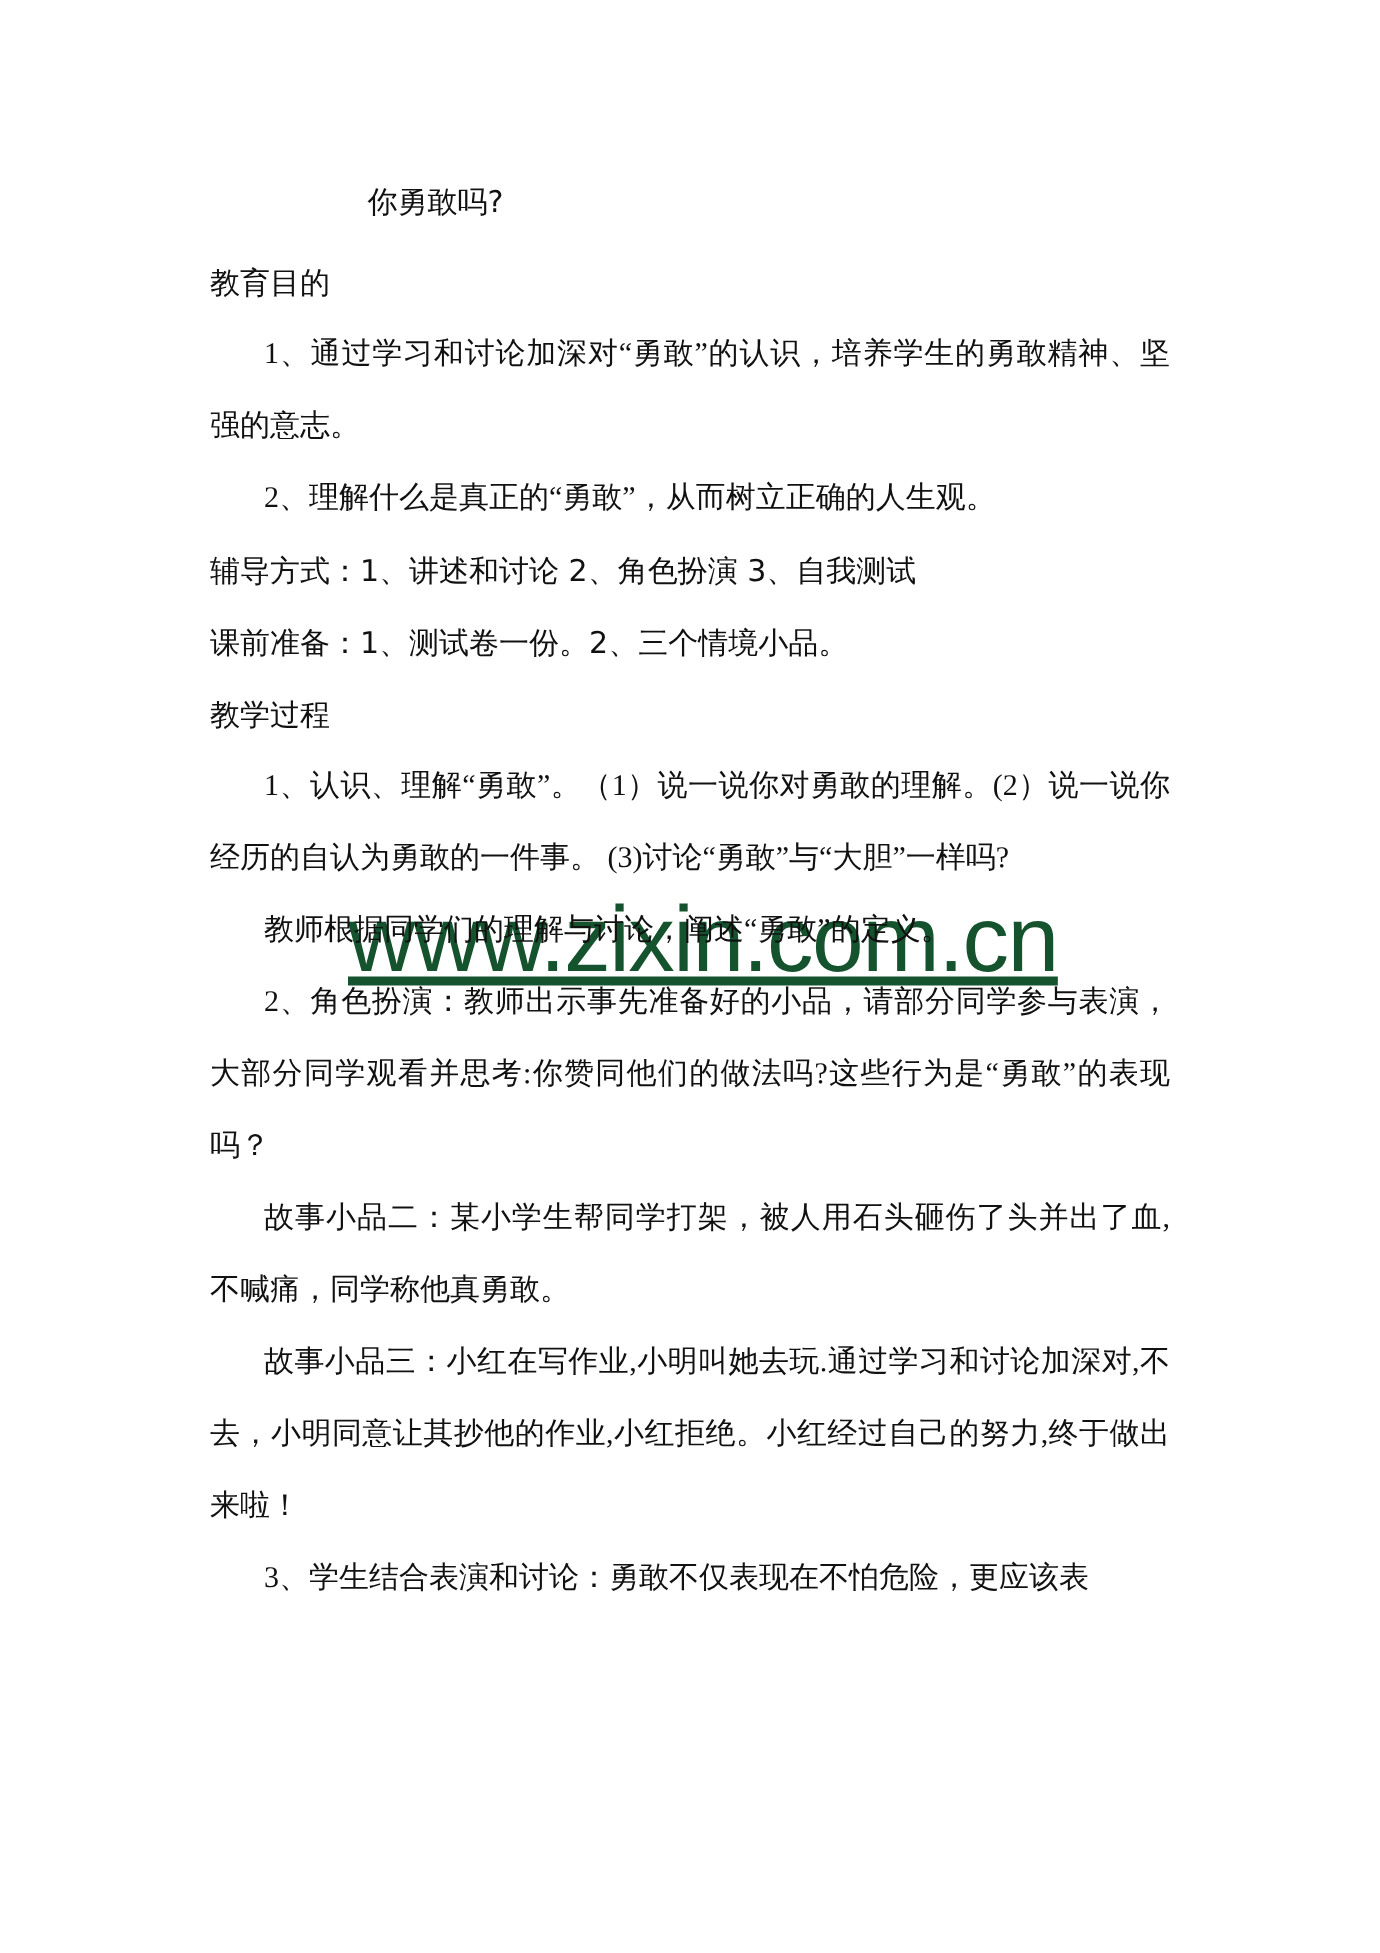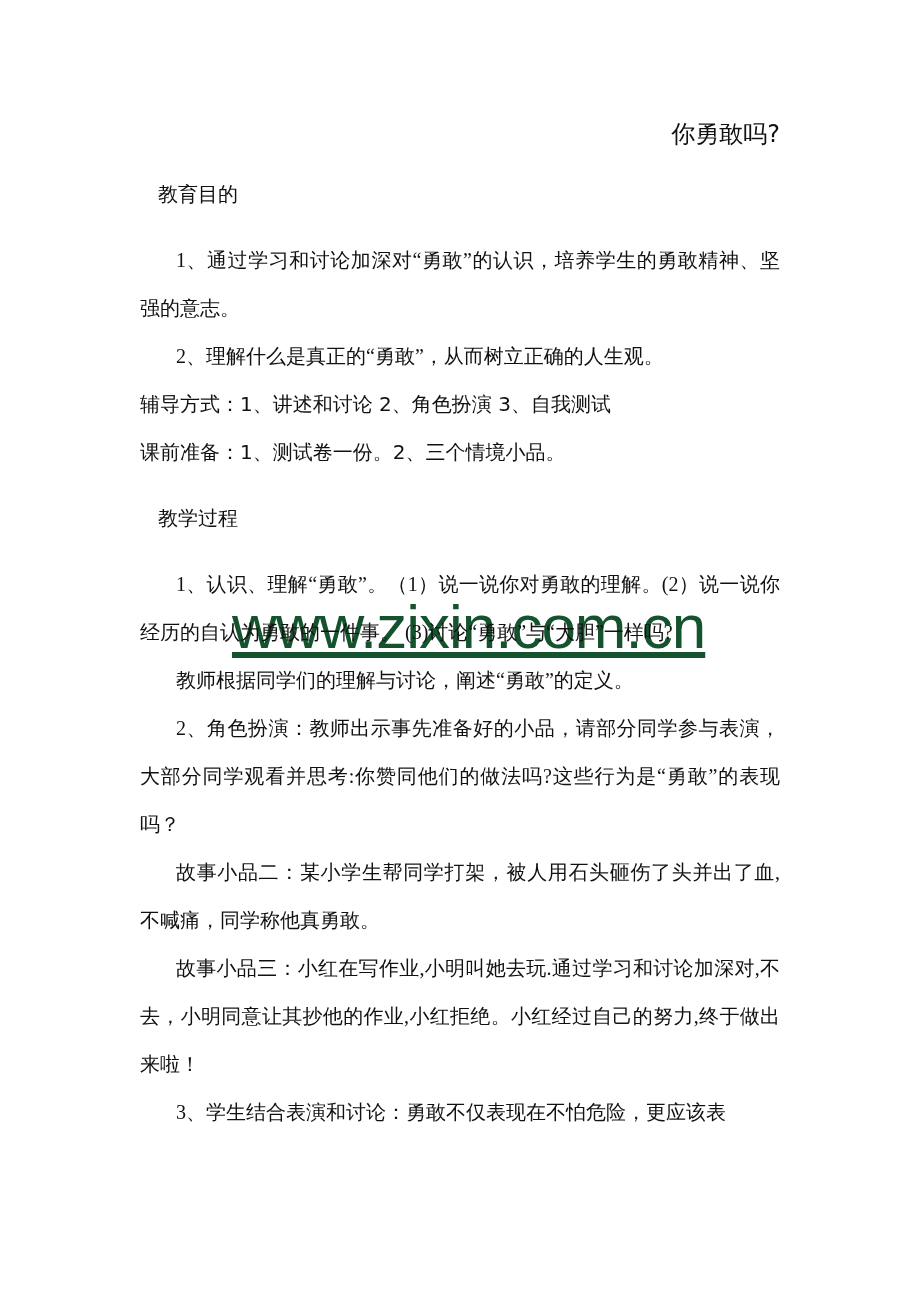--- a/index.html
+++ b/index.html
@@ -38,22 +38,22 @@
       text-decoration: underline;
     }
     .content {
       position: absolute;
       left: 140px;
       top: 116px;
       width: 640px;
       z-index: 1;
     }
     .title {
-      text-align: right;
-      font-size: 24px;
+      text-align: left;
+      font-size: 20px;
       line-height: 36px;
       height: 36px;
       margin: 0 0 12px 0;
       padding-left: 105px;
       font-weight: normal;
     }
     .line {
       font-size: 20px;
       line-height: 48px;
       margin: 0;
@@ -66,21 +66,21 @@
       text-align: justify;
       text-align-last: left;
       font-family: Liberation Serif, serif;
     }
     .indent {
       text-indent: 36px;
     }
     .section-heading {
       font-size: 20px;
       line-height: 48px;
-      margin: 18px;
+      margin: 0;
       font-weight: normal;
     }
   </style>
 </head>
 <body>
 
 <div class="page">
 
   <div class="watermark">www.zixin.com.cn</div>
 

